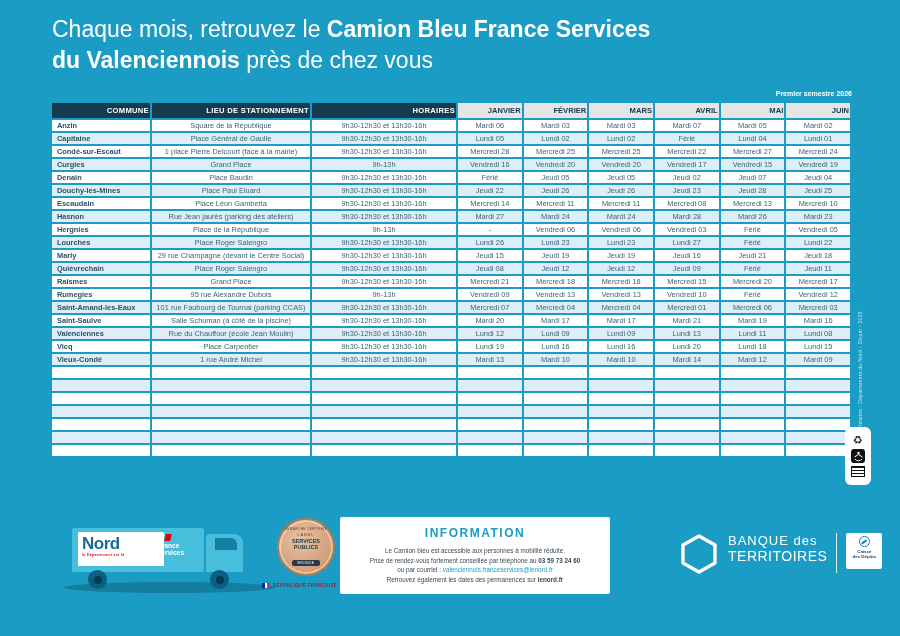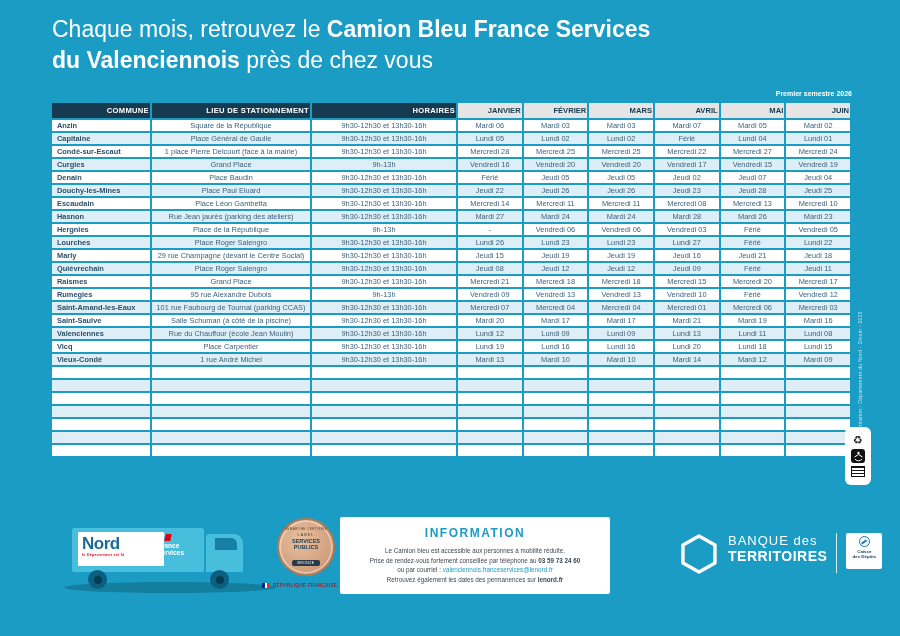--- a/index.html
+++ b/index.html
@@ -57,21 +57,21 @@
 
   .infobox { position:absolute; left:340px; top:517px; width:270px; height:77px; background:#fff; border-radius:2px; text-align:center; padding-top:9px; }
   .infobox .ititle { font-size:12px; font-weight:bold; color:#1B9CC4; letter-spacing:1.5px; margin-bottom:6px; }
   .infobox p { font-size:6.3px; color:#3C4852; line-height:9.5px; }
   .infobox .em { color:#1B9CC4; }
   .infobox b { font-weight:bold; }
 
   .bdt { position:absolute; left:680px; top:533px; display:flex; }
   .bdt .hex { margin-right:10px; }
   .bdt .t1 { font-size:13px; font-weight:400; color:#fff; letter-spacing:1px; line-height:15px; }
-  .bdt .t2 { font-size:14px; font-weight:bold; color:#fff; letter-spacing:.5px; line-height:16px; }
+  .bdt .t2 { font-size:14px; font-weight:normal; color:#fff; letter-spacing:.5px; line-height:16px; }
   .bdt .div { width:1px; height:40px; background:rgba(255,255,255,.85); margin:0 9px; }
   .caisse { width:36px; height:36px; background:#fff; border-radius:2px; text-align:center; padding-top:3px; }
   .caisse .globe { width:11px; height:11px; border:1.5px solid #1A7AB5; border-radius:50%; margin:0 auto 2px; position:relative; }
   .caisse .globe:after { content:""; position:absolute; left:1px; top:4px; width:6px; height:1.5px; background:#1A7AB5; transform:rotate(-35deg); }
   .caisse .ct { font-size:4.4px; font-weight:bold; color:#0E3A5C; line-height:5px; }
 
   .recycle { position:absolute; left:845px; top:427px; width:26px; height:58px; background:#fff; border-radius:6px;
     display:flex; flex-direction:column; align-items:center; justify-content:center; gap:3px; }
   .recycle .glyph { font-size:11px; line-height:11px; color:#1a1a1a; font-family:"DejaVu Sans", sans-serif; }
   .recycle .trimanbox { width:14px; height:14px; background:#111; border-radius:3px; display:flex; align-items:center; justify-content:center; }

